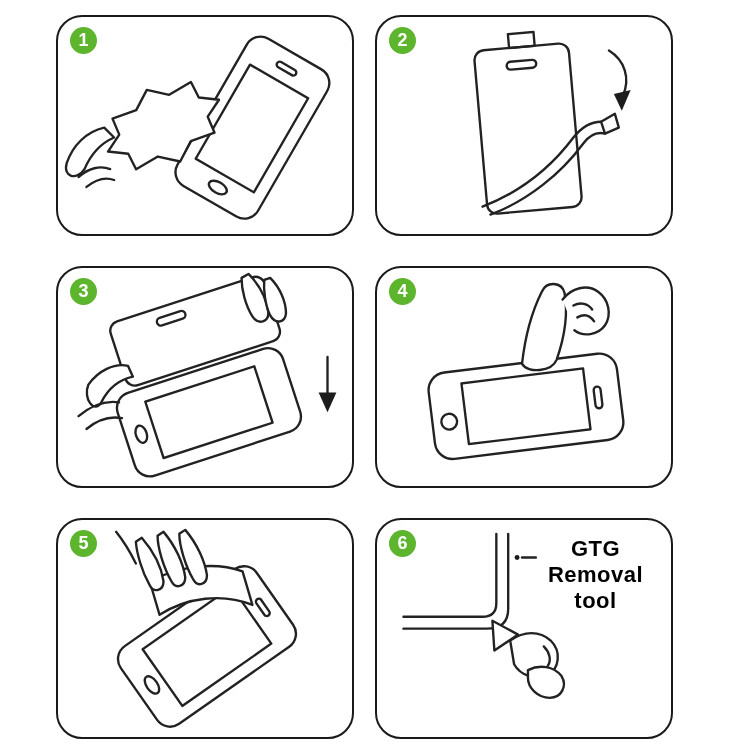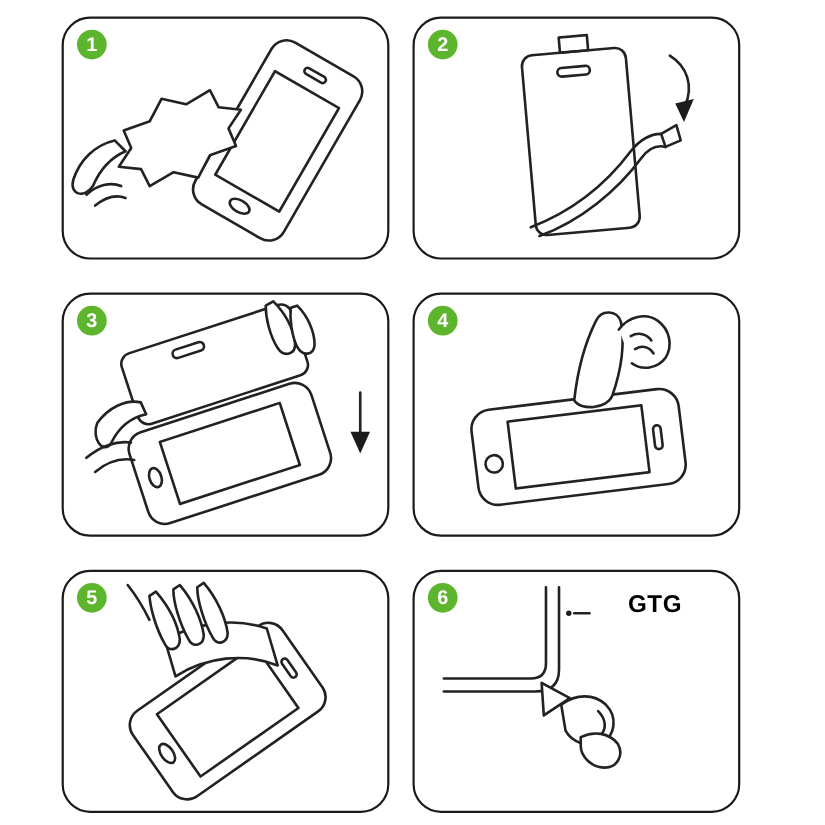--- a/index.html
+++ b/index.html
@@ -132,20 +132,21 @@
         <path fill="#fff" d="M128,10 C140,24 148,42 150,56 C150,66 140,68 136,60 C128,46 122,26 122,14 Z"></path>
         <path d="M58,12 C66,22 72,32 78,44"></path>
       </g>
     </svg>
   </div>
 
   <div class="panel">
     <div class="badge">6</div>
     <div class="tool-label">
       <div>GTG</div>
+      <div>Removal tool</div>
     </div>
     <svg class="art" viewBox="0 0 296 220" fill="none" stroke="#222" stroke-width="2.4" stroke-linecap="round" stroke-linejoin="round">
       <g>
         <path d="M120,14 L120,84 Q120,98 106,98 L26,98"></path>
         <path d="M132,14 L132,90 Q132,110 110,110 L26,110"></path>
       </g>
       <g>
         <path d="M160,38 L146,38"></path>
         <circle cx="141" cy="38" r="2.5" fill="#1c1c1c" stroke="none"></circle>
       </g>

